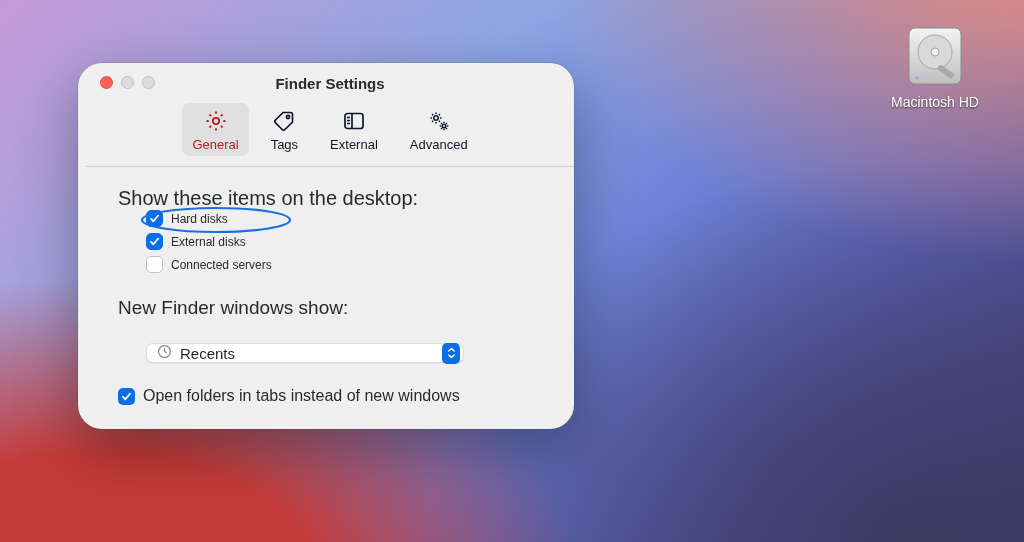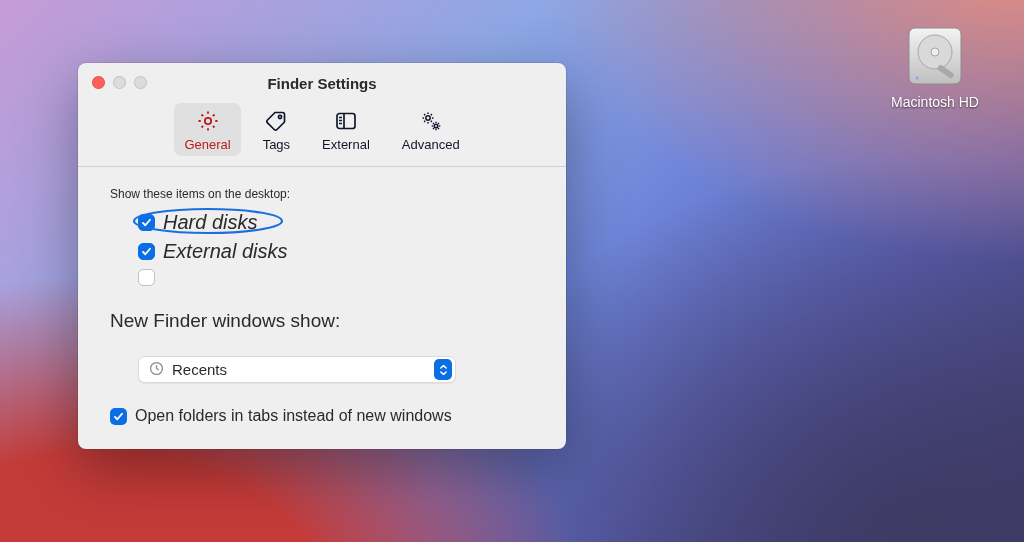--- a/index.html
+++ b/index.html
@@ -42,24 +42,25 @@
     font-size: 14px;
     text-shadow: 0 1px 2px rgba(0,0,0,.6);
   }
 
   
   .window {
     position: absolute;
     left: 78px;
     top: 63px;
     width: 488px;
-    border-radius: 8px;
+    border-radius: 24px;
     background: #f0efef;
     box-shadow: 0 20px 60px rgba(0,0,0,.35), 0 0 0 1px rgba(0,0,0,.08);
     overflow: hidden;
+    padding-left: 8px;
   }
   .titlebar {
     position: relative;
     height: 40px;
     display: flex;
     align-items: center;
     justify-content: center;
   }
   .traffic-lights {
     position: absolute;
@@ -105,48 +106,48 @@
   .tab.active {
     background: #e1e0e1;
     color: #b91c1c;
   }
   .tab-label { font-size: 13px; }
   .divider { height: 1px; background: #d2d1d2; }
 
   .content {
     padding: 20px 32px 24px;
   }
-  .section-label { font-size: 12px; margin-bottom: 10px; }
+  .section-label { font-size: 20px; }
 
   .chk-list { padding-left: 28px; display: flex; flex-direction: column; gap: 6px; margin-bottom: 24px; }
   .chk-row { display: flex; align-items: center; gap: 8px; position: relative; }
   .chk-row .chk {
     width: 17px; height: 17px; border-radius: 5px;
     border: 1px solid #c0c0c4; background: #fff;
     display: flex; align-items: center; justify-content: center;
     box-sizing: border-box;
   }
   .chk-row .chk.checked {
     background: #0a6fe6; border-color: #0a6fe6;
   }
   .chk-row .chk.checked svg { stroke: #fff; }
-  .chk-row .lbl { font-size: 20px; font-style: italic; }
+  .chk-row .lbl { font-size: 12px; }
 
   .highlight-oval {
     position: absolute;
     left: -8px; top: -4px;
     width: 156px; height: 28px;
     pointer-events: none;
   }
 
   .select-label { font-size: 19px; margin-bottom: 24px; }
   .select {
     margin-left: 28px;
     width: 318px;
-    height: 27px;
+    height: 20px;
     background: #fff;
     border: 1px solid #dcdbdc;
     border-radius: 7px;
     display: flex;
     align-items: center;
     padding: 0 3px 0 10px;
     box-sizing: border-box;
     box-shadow: 0 1px 1px rgba(0,0,0,.06);
     cursor: pointer;
     margin-bottom: 24px;
@@ -268,20 +269,21 @@
             <svg viewBox="0 0 14 14" width="11" height="11" fill="none" stroke="#fff" stroke-width="2.4" stroke-linecap="round" stroke-linejoin="round">
                 <path d="M2.5 7.5 5.5 10.5 11.5 3.5"></path>
               </svg>
           </span>
           <span class="lbl">External disks</span>
         </div>
 
 
         <div class="chk-row">
           <span class="chk"></span>
+          <span class="lbl">Connected servers</span>
         </div>
 
       </div>
 
       <div class="select-label">New Finder windows show:</div>
 
       <div class="select">
         <span class="left">
           <span class="clock">
             <svg viewBox="0 0 16 16" width="15" height="15" fill="none" stroke="currentColor" stroke-width="1.4">

